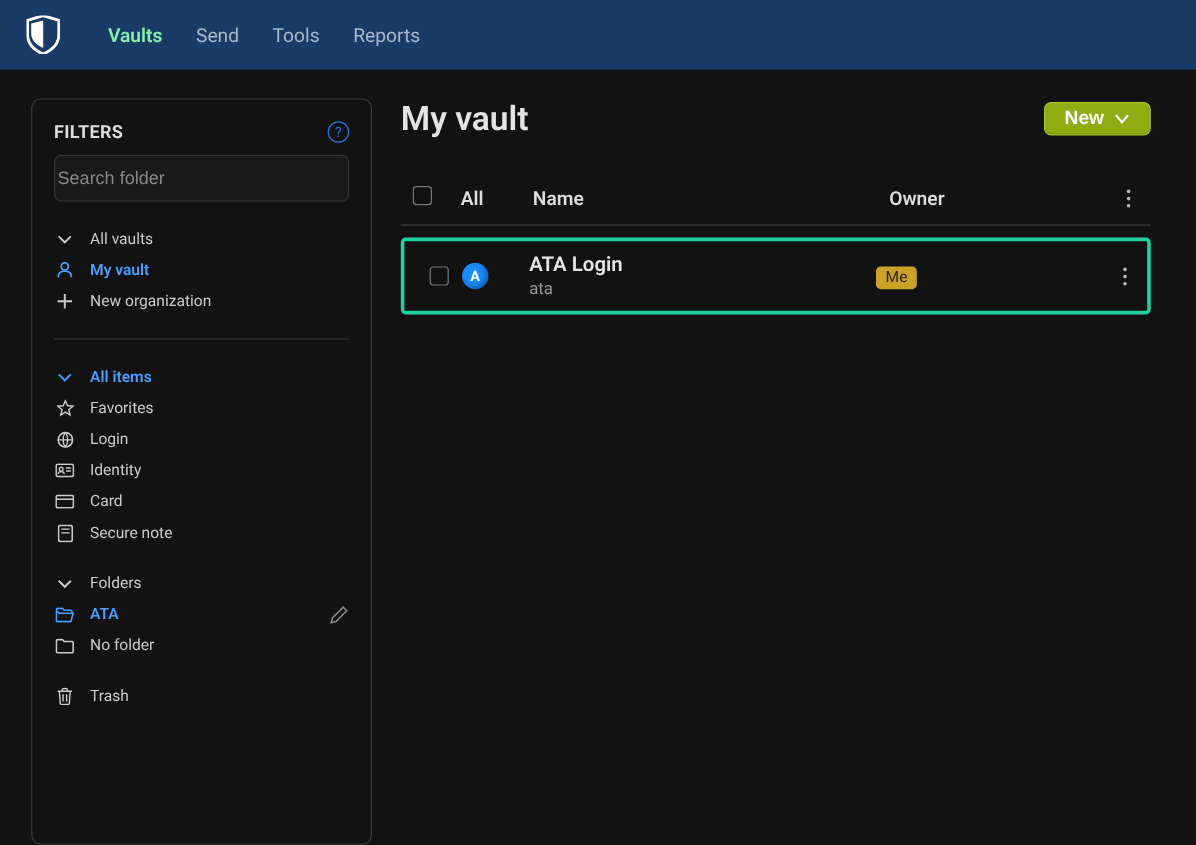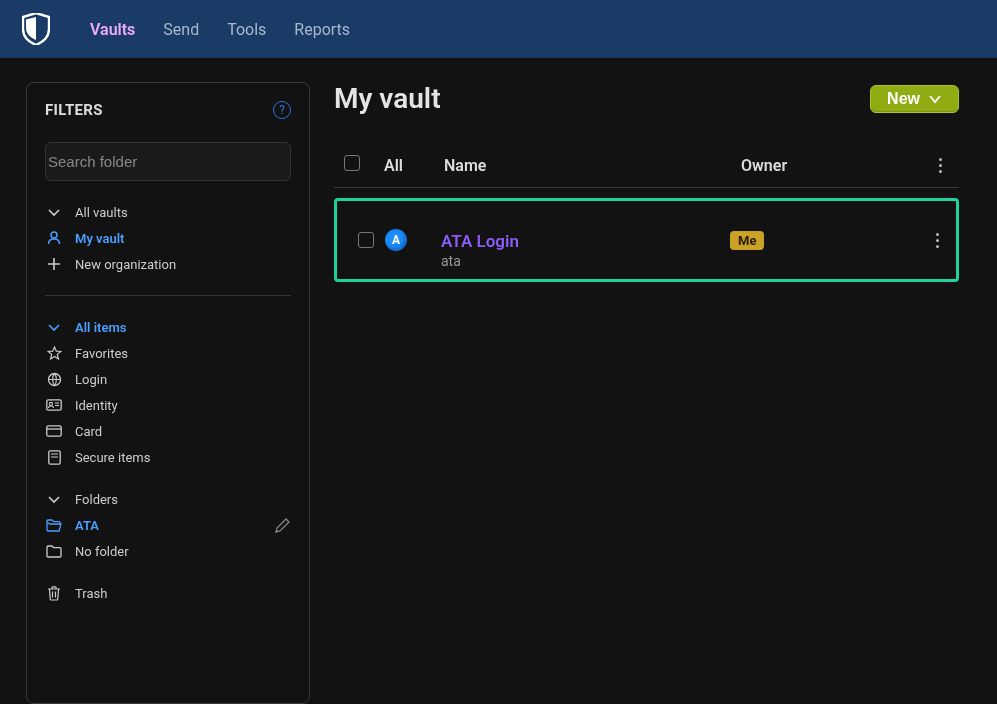--- a/index.html
+++ b/index.html
@@ -23,41 +23,41 @@
     width: 32px; height: 36px;
     display: flex; align-items: center; justify-content: center;
     margin-right: 10px;
   }
   .nav-item {
     color: #a8b8cc;
     font-size: 16px;
     cursor: pointer;
   }
   .nav-item.active {
-    color: #f0abfc;
+    color: #86efac;
     font-weight: 600;
   }
   .app-body {
     display: flex;
     padding: 24px 0 0 26px;
     gap: 24px;
     height: calc(100% - 58px);
   }
   .sidebar {
     width: 284px;
     border: 1px solid #3a3a3a;
     border-radius: 8px;
     padding: 18px 18px 24px 18px;
     background: #121212;
   }
   .filters-header {
     display: flex;
     justify-content: space-between;
     align-items: center;
-    margin-bottom: 23px;
+    margin-bottom: 10px;
   }
   .filters-title {
     font-weight: 700;
     font-size: 15px;
     letter-spacing: 0.3px;
     color: #dcdcdc;
   }
   .help-icon {
     width: 18px; height: 18px;
     border: 1.5px solid #2b73d8;
@@ -184,38 +184,37 @@
     background: #1a8cff;
     border-radius: 50%;
     color: #fff;
     font-size: 12px;
     font-weight: 700;
     display: flex; align-items:center; justify-content:center;
     margin-right: 22px;
     box-shadow: inset -2px -2px 4px rgba(0,0,0,0.3);
   }
   .item-name {
-    color: #8b5cf6;
+    color: #e5e5e5;
     font-size: 17px;
     font-weight: 600;
     cursor: pointer;
-    margin-top: 20px;
   }
   .item-sub {
     color: #999;
     font-size: 14px;
     margin-top: 2px;
   }
   .owner-badge {
     background: #c9a227;
     color: #2b1f00;
     border-radius: 4px;
     padding: 2px 8px;
     font-size: 13px;
-    font-weight: 700;
+    font-weight: 400;
     display: inline-block;
   }
   .kebab {
     display: flex; flex-direction: column; gap: 3px;
     align-items:center; justify-content:center;
     cursor: pointer;
     width: 18px; height: 18px;
   }
   .kebab span {
     width: 3px; height: 3px; background: #bbb; border-radius: 50%;
@@ -326,21 +325,21 @@
         <span>Card</span>
       </li>
       <li class="side-item">
         <span class="icon-slot">
           <svg width="13" height="15" viewBox="0 0 13 15">
               <rect x="0.8" y="0.8" width="11.4" height="13.4" rx="1.5" stroke="currentColor" stroke-width="1.3" fill="none"></rect>
               <line x1="3" y1="4" x2="10" y2="4" stroke="currentColor" stroke-width="1"></line>
               <line x1="3" y1="7" x2="10" y2="7" stroke="currentColor" stroke-width="1"></line>
             </svg>
         </span>
-        <span>Secure items</span>
+        <span>Secure note</span>
       </li>
 
       <li class="side-section-gap"></li>
 
       <li class="side-item">
         <span class="icon-slot">
           <svg width="14" height="14" viewBox="0 0 14 14">
               <path d="M2 5 L7 10 L12 5" stroke="currentColor" stroke-width="1.6" fill="none"></path>
             </svg>
         </span>

